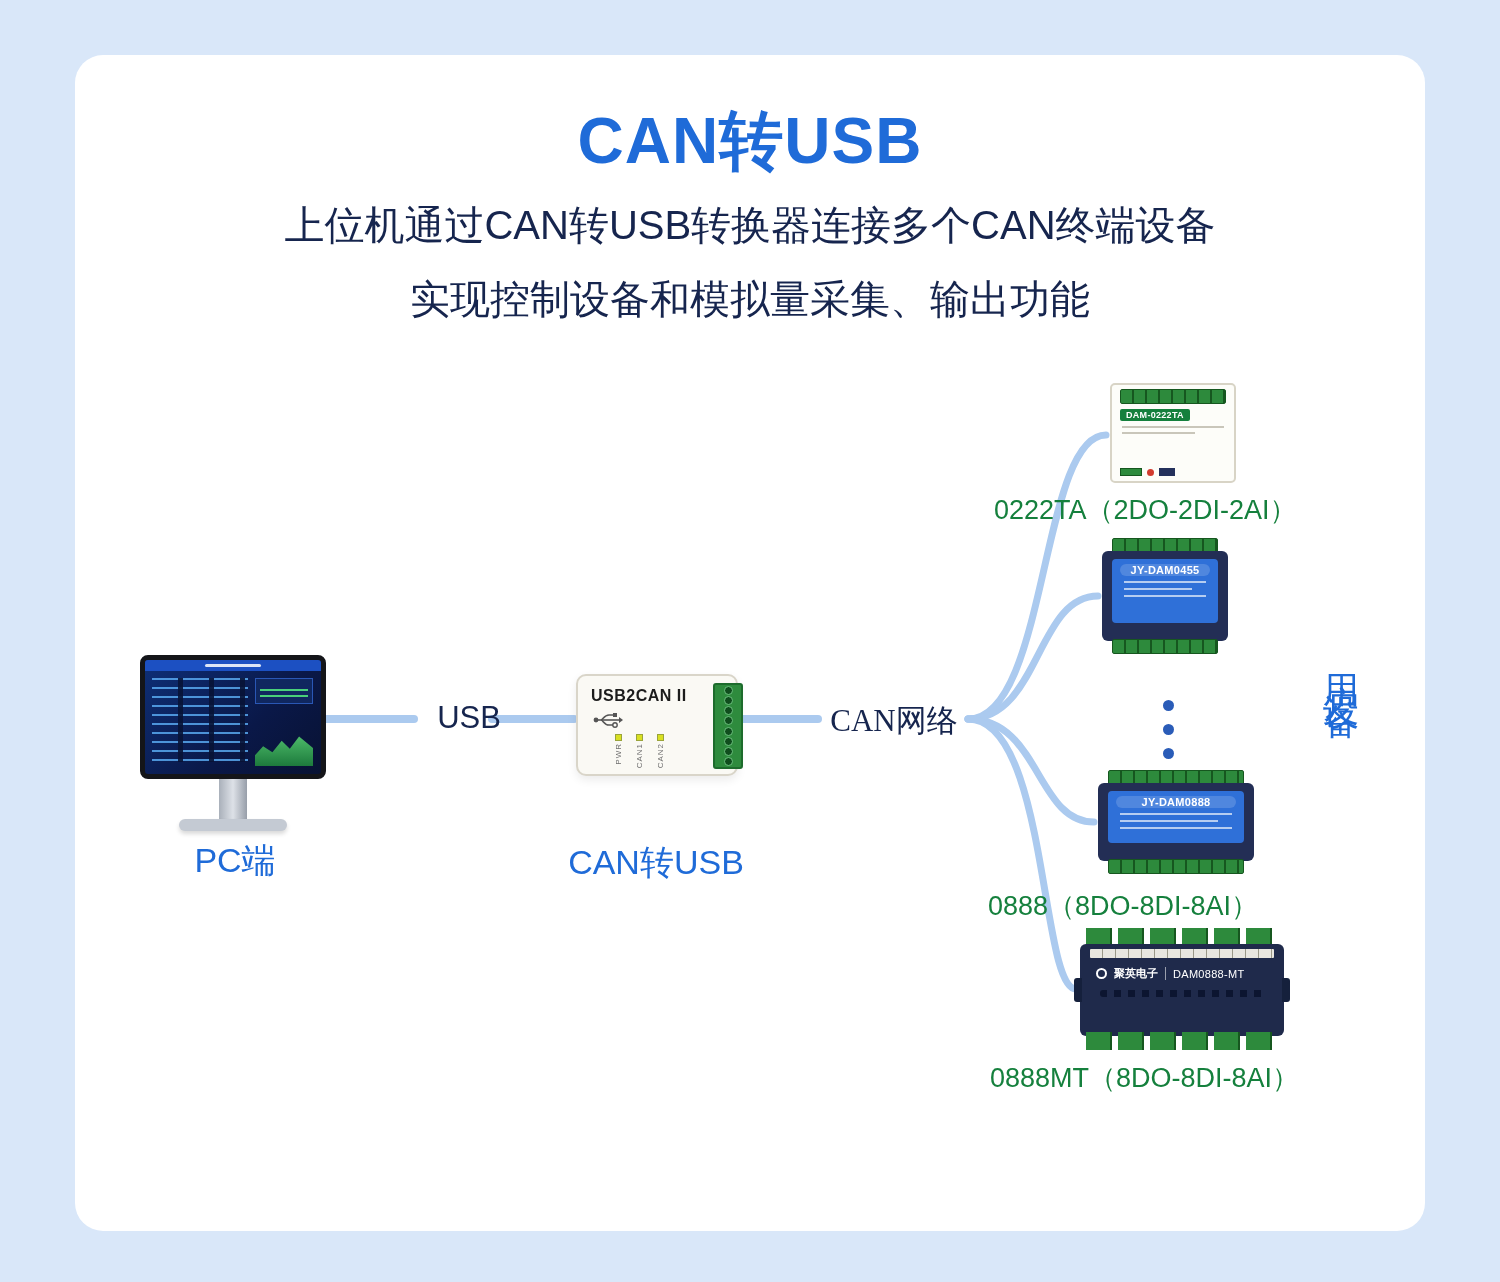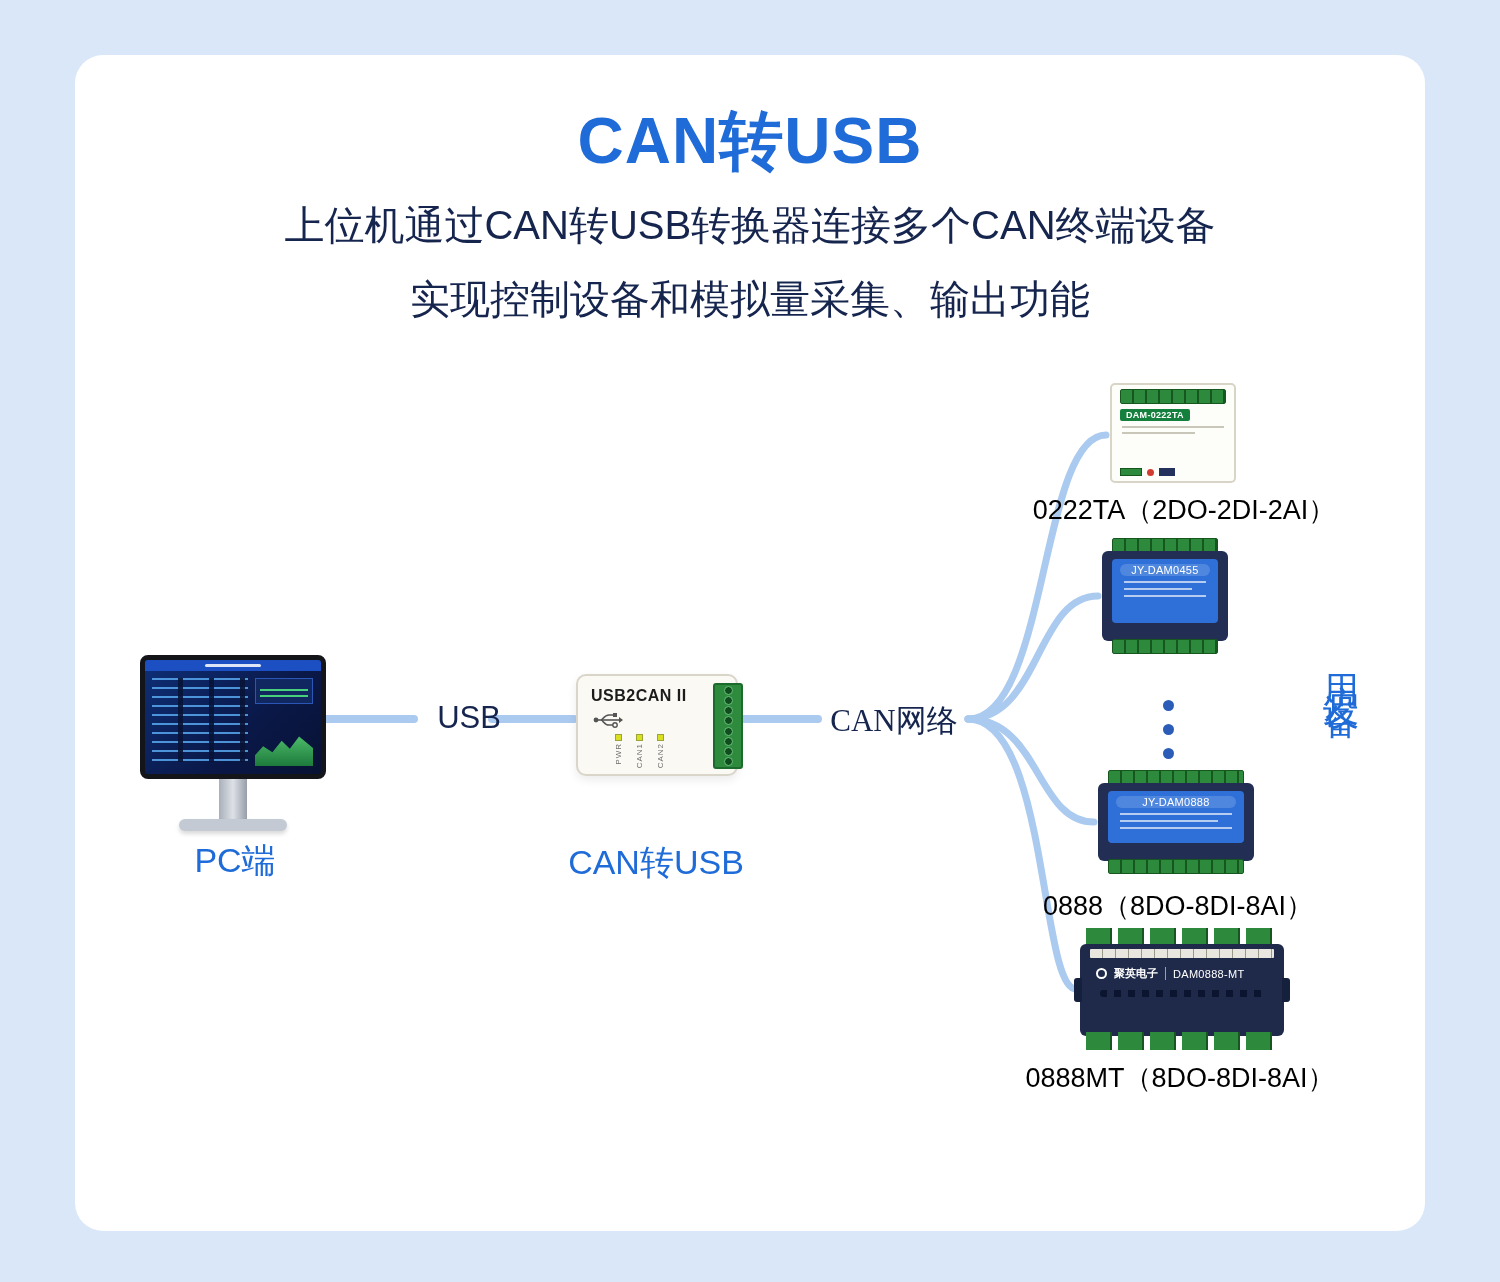--- a/index.html
+++ b/index.html
@@ -54,21 +54,21 @@
   .leds { position:absolute; left:36px; bottom:6px; display:flex; gap:12px; }
   .led-group { display:flex; flex-direction:column; align-items:center; }
   .led { width:7px; height:7px; background:#d9e021; border:1px solid #9aa43a; margin-bottom:2px; }
   .led-label { writing-mode:vertical-rl; transform:rotate(180deg); font-size:8px; color:#6e6e6e; letter-spacing:1px; }
   .conv-terminal { position:absolute; right:-7px; top:7px; width:30px; height:86px; background:#2e8b3d;
     border:2px solid #1d6b2c; border-radius:3px; display:flex; flex-direction:column; align-items:center; justify-content:space-evenly; }
   .screw { width:9px; height:9px; border-radius:50%; background:#0f4d1d; border:1px solid #6cc17e; }
 
   
   .dev { position:absolute; }
-  .caption { position:absolute; width:380px; text-align:center; font-size:27px; color:#000000; }
+  .caption { position:absolute; width:380px; text-align:left; font-size:27px; color:#15803d; }
 
   
   .dev1 { left:1110px; top:383px; width:126px; height:100px; background:#fdfdf9; border:2px solid #d8d4c6; border-radius:5px; }
   .d1-terms { height:15px; margin:4px 8px 0; border:1px solid #16571f; border-radius:2px;
     background:repeating-linear-gradient(90deg,#2d8a3c 0 11px,#16571f 11px 13px); }
   .d1-badge { display:inline-block; margin:5px 0 0 8px; padding:1px 6px; background:#15803d; color:#fff;
     font-size:9px; font-weight:bold; border-radius:2px; letter-spacing:.3px; }
   .d1-lines i { display:block; height:2px; background:#c9c6ba; margin:4px 10px 0; }
   .d1-lines i:nth-child(2){ width:60%; }
   .d1-bottom { position:absolute; left:8px; bottom:5px; display:flex; gap:5px; align-items:center; }
@@ -76,21 +76,21 @@
   .d1-bottom .r { width:7px; height:7px; border-radius:50%; background:#d23b2f; }
   .d1-bottom .n { width:16px; height:8px; background:#24315c; }
 
   
   .term-row { position:absolute; left:10px; right:10px; height:15px; border:1px solid #16571f; border-radius:2px;
     background:repeating-linear-gradient(90deg,#2d8a3c 0 11px,#16571f 11px 13px); }
   .term-top { top:0; }
   .term-bottom { bottom:0; }
   .navy-body { position:absolute; left:0; right:0; top:13px; bottom:13px; background:#232e55; border-radius:6px; }
   .blue-panel { position:absolute; left:10px; right:10px; top:8px; bottom:18px; background:#2f70d8; border-radius:4px; padding-top:5px; }
-  .panel-title { text-align:center; color:#ffffff; font-size:11px; font-weight:normal; letter-spacing:.3px;
+  .panel-title { text-align:center; color:#ffffff; font-size:11px; font-weight:bold; letter-spacing:.3px;
     background:rgba(255,255,255,.16); margin:0 8px; border-radius:6px; }
   .panel-lines i { display:block; height:2px; background:rgba(255,255,255,.65); margin:5px 12px 0; }
   .panel-lines i:nth-child(2){ margin-right:26px; }
   .dev2 { left:1102px; top:538px; width:126px; height:116px; }
   .dev3 { left:1098px; top:770px; width:156px; height:104px; }
 
   
   .dots { position:absolute; left:1163px; top:700px; display:flex; flex-direction:column; gap:13px; }
   .dots span { width:11px; height:11px; border-radius:50%; background:#2a5cb8; }
 

